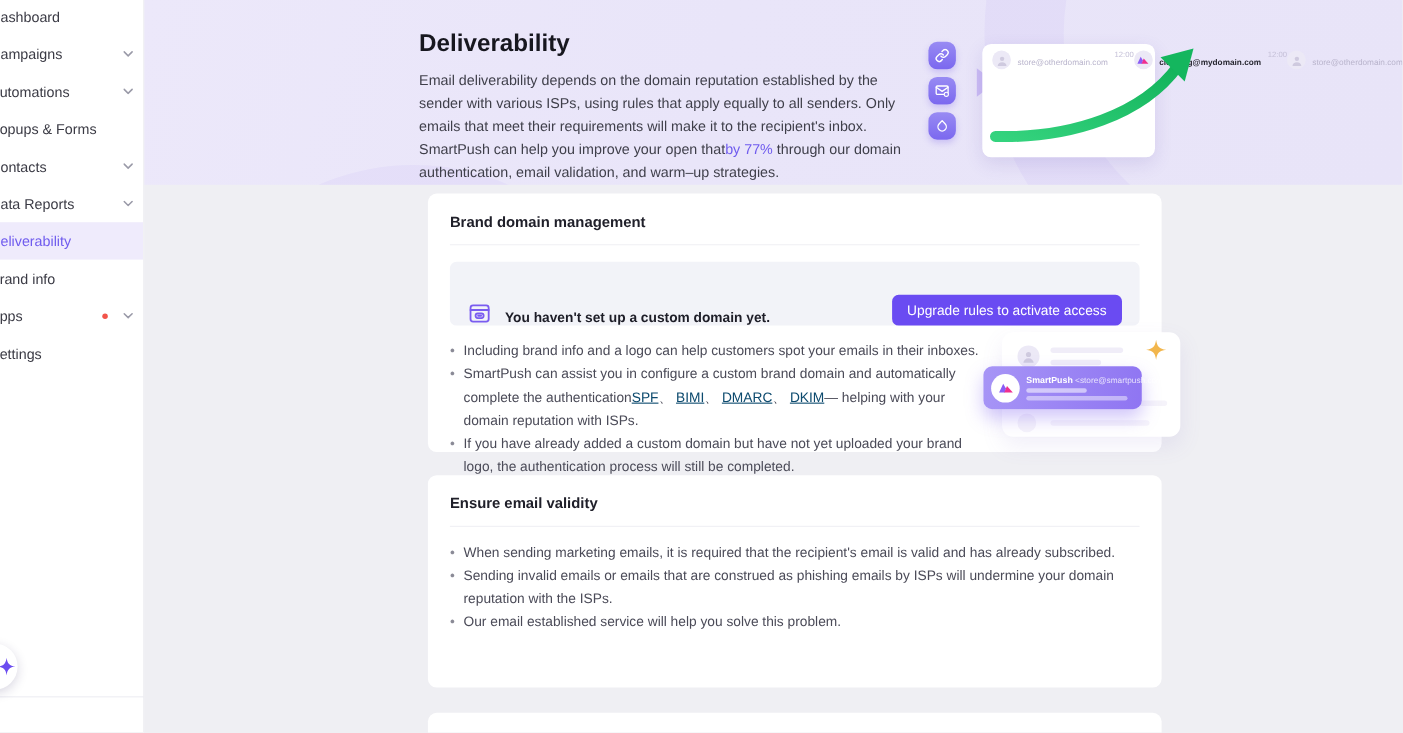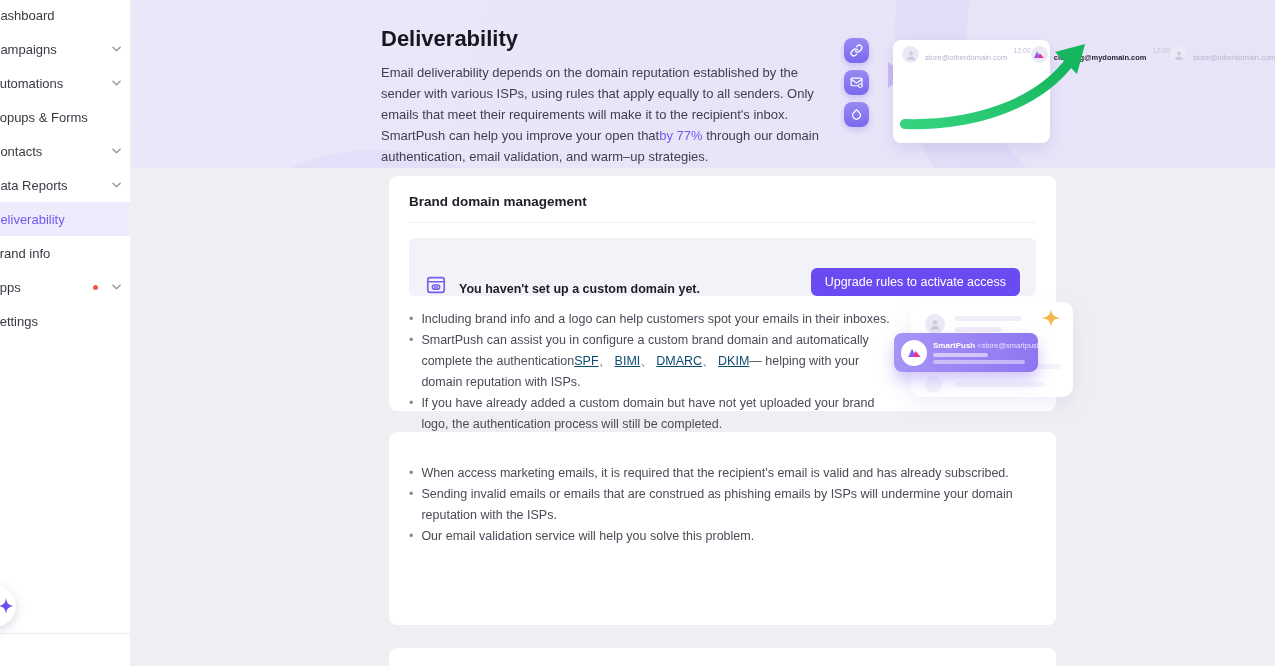--- a/index.html
+++ b/index.html
@@ -275,29 +275,30 @@
       <div class="txt">
         <div class="from"><b>SmartPush</b> <span>&lt;store@smartpush.com&gt;</span></div>
         <div class="w1"></div>
         <div class="w2"></div>
       </div>
     </div>
   </div>
 </div>
 
 <div class="card c2">
+  <div class="card-title">Ensure email validity</div>
   <div class="bullets" id="bullets1">
       <div class="bullet">
         <span class="bdot">•</span>
-        <span>When access marketing emails, it is required that the recipient's email is valid and has already subscribed.</span>
+        <span>When sending marketing emails, it is required that the recipient's email is valid and has already subscribed.</span>
       </div>
       <div class="bullet">
         <span class="bdot">•</span>
         <span>Sending invalid emails or emails that are construed as phishing emails by ISPs will undermine your domain reputation with the ISPs.</span>
       </div>
       <div class="bullet">
         <span class="bdot">•</span>
-        <span>Our email validation service will help you solve this problem.</span>
+        <span>Our email established service will help you solve this problem.</span>
       </div>
     </div>
 </div>
 
 <div class="card c3"></div>
 
 </body></html>

